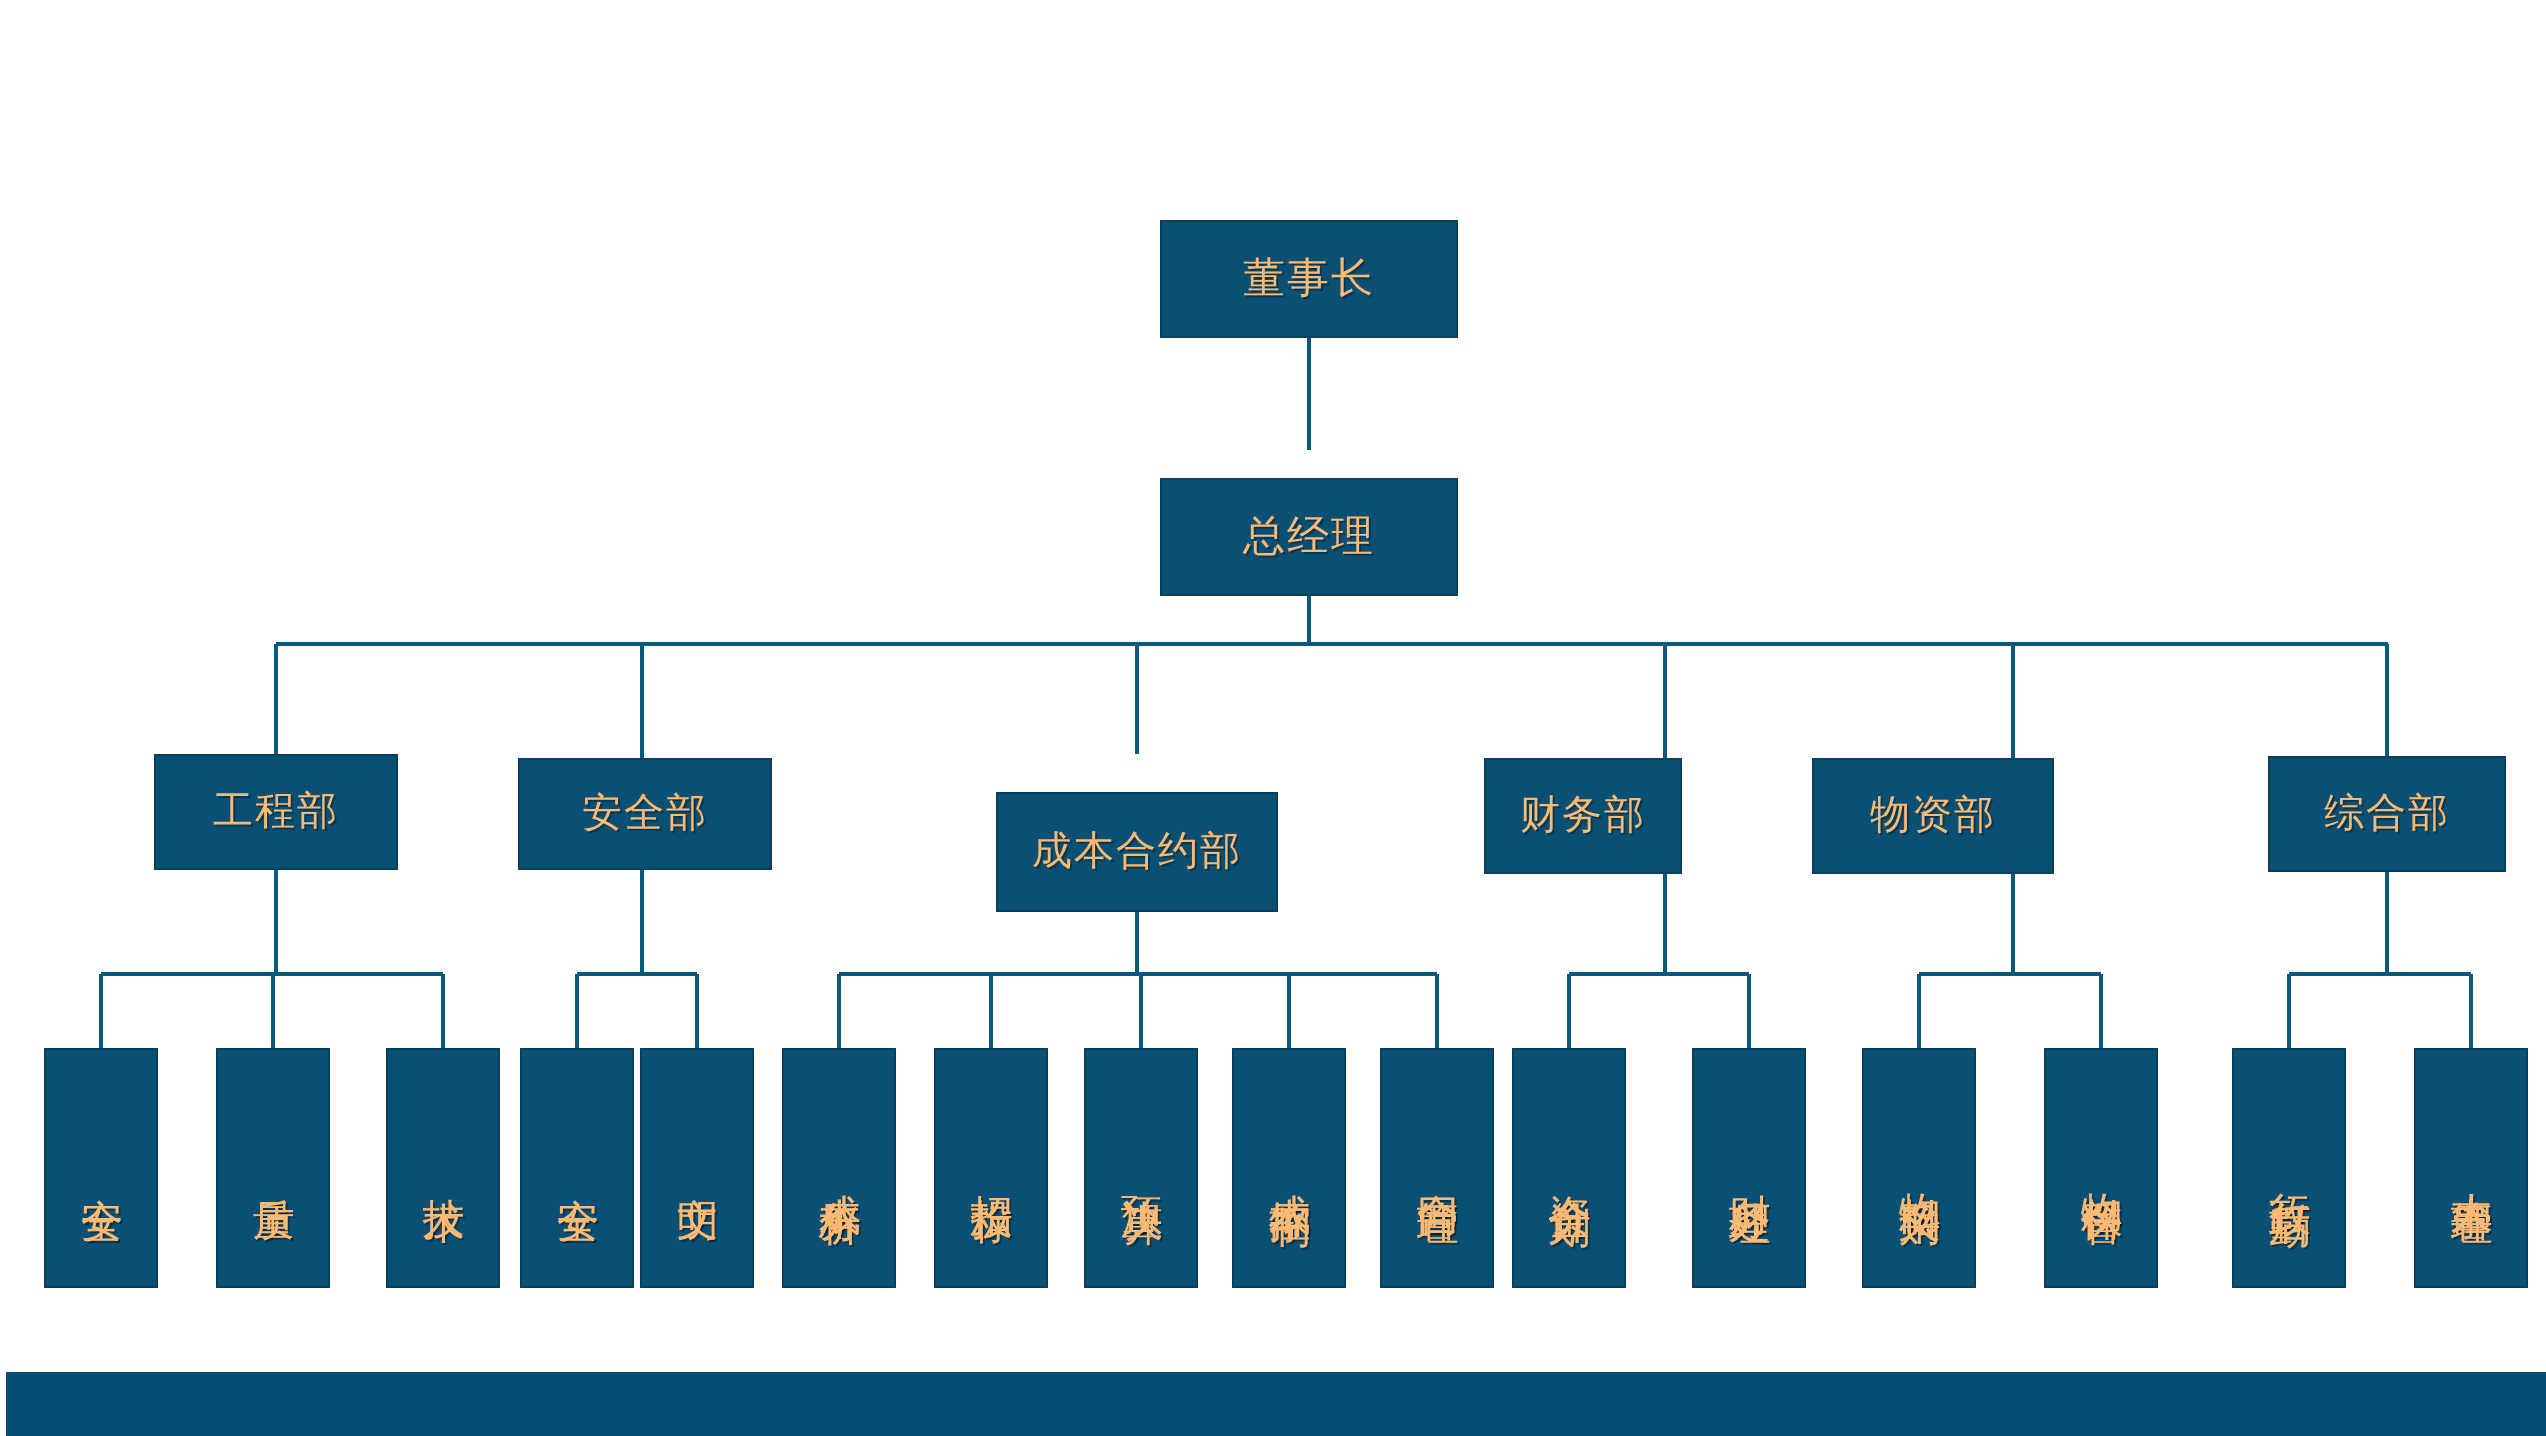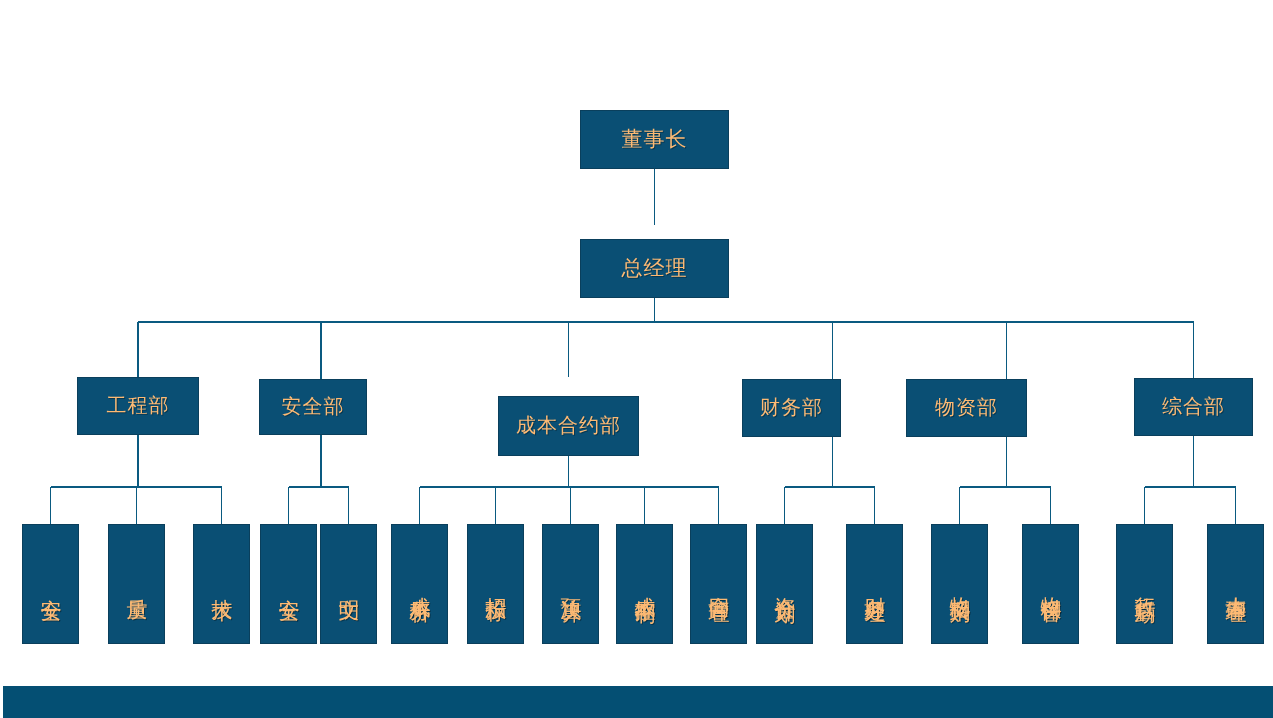--- a/index.html
+++ b/index.html
@@ -134,21 +134,21 @@
   </div>
 
   <div class="node top-node" style="left:580px; top:239px; width:149px; height:59px;">
     <span class="node-label">总经理</span>
   </div>
 
   <div class="node dept-node" style="left:77px; top:377px; width:122px; height:58px;">
     <span class="node-label">工程部</span>
   </div>
 
-  <div class="node dept-node" style="left:259px; top:379px; width:108px; height:56px;">
+  <div class="node dept-node" style="left:259px; top:379px; width:127px; height:56px;">
     <span class="node-label">安全部</span>
   </div>
 
   <div class="node dept-node" style="left:498px; top:396px; width:141px; height:60px;">
     <span class="node-label">成本合约部</span>
   </div>
 
   <div class="node dept-node" style="left:742px; top:379px; width:99px; height:58px;">
     <span class="node-label">财务部</span>
   </div>

